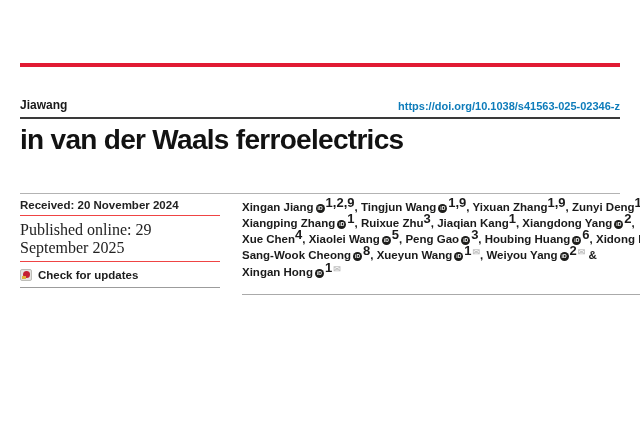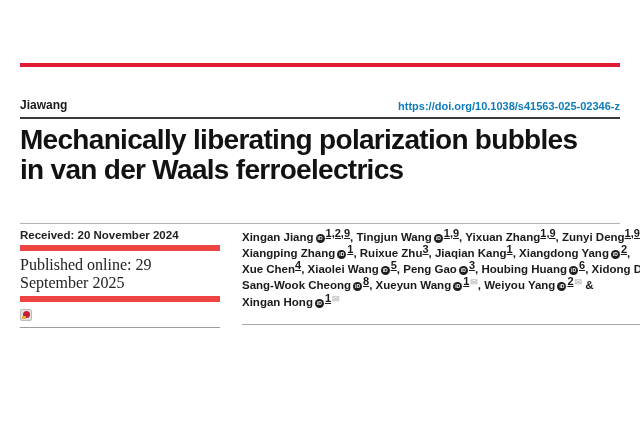--- a/index.html
+++ b/index.html
@@ -18,41 +18,41 @@
 
   .rule-dark { height:2px; background:#3a3a3a; margin-top:5px; }
 
   .title { margin-top:6px; font-size:28px; font-weight:bold; color:#121212;
            letter-spacing:-0.7px; line-height:1.07; }
 
   .rule-light-full { height:1px; background:#b3b3b3; margin-top:38px; }
 
   .columns { display:flex; align-items:flex-start; }
   .left-col { width:200px; flex:0 0 200px; }
-  .history-row { padding:5px 0 4px; border-bottom:6px solid #ef4444; font-size:11.5px;
+  .history-row { padding:5px 0 4px; border-bottom:1px solid #ef4444; font-size:11.5px;
                  font-weight:bold; color:#222; }
   .history-row.serif { font-family:"Liberation Serif", serif; font-weight:normal; font-size:16px; }
   .check-row { padding:7px 0 6px; border-bottom:1px solid #9c9c9c; font-size:11.5px;
                font-weight:bold; display:flex; align-items:center; cursor:pointer; }
   .crossmark { width:12px; height:12px; border-radius:2px; background:#e3e3e0;
                border:1px solid #bdbdb8; position:relative; display:inline-block;
                margin-right:6px; flex:0 0 12px; }
   .crossmark::before { content:''; position:absolute; right:1px; top:1px; width:7px; height:7px;
                        border-radius:50%; background:#c41f33; }
   .crossmark::after { content:''; position:absolute; left:1px; bottom:1px; width:4px; height:3px;
                       background:#e0b23c; }
 
   .right-col { margin-left:22px; flex:1; padding-top:5px; }
   .author-line { font-size:11.5px; font-weight:bold; line-height:16px; color:#1a1a1a;
                  white-space:nowrap; }
   .author-name { font-weight:bold; }
   .orcid { display:inline-block; width:9px; height:9px; border-radius:50%; background:#1d1d1b;
            color:#fff; font-size:5px; line-height:9px; text-align:center; font-weight:bold;
            margin:0 1px 0 2px; vertical-align:1px; cursor:pointer; }
-  .sup { font-size:11px; position:relative; top:-4px; letter-spacing:0;text-decoration:underline; }
+  .sup { font-size:13px; position:relative; top:-4px; letter-spacing:0; }
   .mail { font-size:9px; color:#c2c2c2; position:relative; top:-4px; margin-left:1px;
           cursor:pointer; }
   .sep { font-weight:bold; }
   .authors-bottom-rule { height:1px; background:#aaaaaa; margin-top:13px; }
 </style>
 </head>
 <body>
 
 <div class="page">
   <div class="content">
@@ -60,33 +60,33 @@
     <div class="redbar"></div>
 
     <div class="meta-row">
       <span class="article-label">Jiawang</span>
       <a class="doi" href="#">https://doi.org/10.1038/s41563-025-02346-z</a>
     </div>
 
     <div class="rule-dark"></div>
 
     <h1 class="title">
-      <div>Mechanically liberating polarization bubbles</div>
       <div>in van der Waals ferroelectrics</div>
     </h1>
 
     <div class="rule-light-full"></div>
 
     <div class="columns">
 
       <div class="left-col">
         <div class="history-row">Received: 20 November 2024</div>
         <div class="history-row serif">Published online: 29 September 2025</div>
         <div class="check-row">
           <span class="crossmark"></span>
+          <span>Check for updates</span>
         </div>
       </div>
 
       <div class="right-col">
         <div>
             <div class="author-line"><span class="author-name">Xingan Jiang</span><span class="orcid">iD</span><span class="sup">1,2,9</span><span class="sep">, </span><span class="author-name">Tingjun Wang</span><span class="orcid">iD</span><span class="sup">1,9</span><span class="sep">, </span><span class="author-name">Yixuan Zhang</span><span class="sup">1,9</span><span class="sep">, </span><span class="author-name">Zunyi Deng</span><span class="sup">1,9</span><span class="sep">,</span></div>
             <div class="author-line"><span class="author-name">Xiangping Zhang</span><span class="orcid">iD</span><span class="sup">1</span><span class="sep">, </span><span class="author-name">Ruixue Zhu</span><span class="sup">3</span><span class="sep">, </span><span class="author-name">Jiaqian Kang</span><span class="sup">1</span><span class="sep">, </span><span class="author-name">Xiangdong Yang</span><span class="orcid">iD</span><span class="sup">2</span><span class="sep">,</span></div>
             <div class="author-line"><span class="author-name">Xue Chen</span><span class="sup">4</span><span class="sep">, </span><span class="author-name">Xiaolei Wang</span><span class="orcid">iD</span><span class="sup">5</span><span class="sep">, </span><span class="author-name">Peng Gao</span><span class="orcid">iD</span><span class="sup">3</span><span class="sep">, </span><span class="author-name">Houbing Huang</span><span class="orcid">iD</span><span class="sup">6</span><span class="sep">, </span><span class="author-name">Xidong Duan</span></div>
             <div class="author-line"><span class="author-name">Sang-Wook Cheong</span><span class="orcid">iD</span><span class="sup">8</span><span class="sep">, </span><span class="author-name">Xueyun Wang</span><span class="orcid">iD</span><span class="sup">1</span><span class="mail">✉</span><span class="sep">, </span><span class="author-name">Weiyou Yang</span><span class="orcid">iD</span><span class="sup">2</span><span class="mail">✉</span><span class="sep"> &amp;</span></div>
             <div class="author-line"><span class="author-name">Xingan Hong</span><span class="orcid">iD</span><span class="sup">1</span><span class="mail">✉</span></div>

